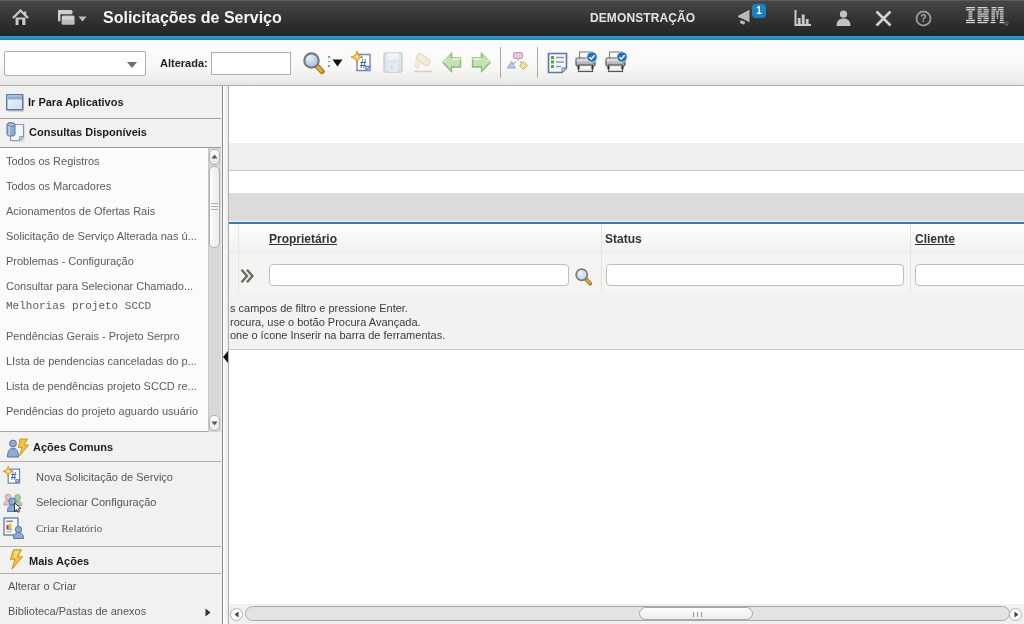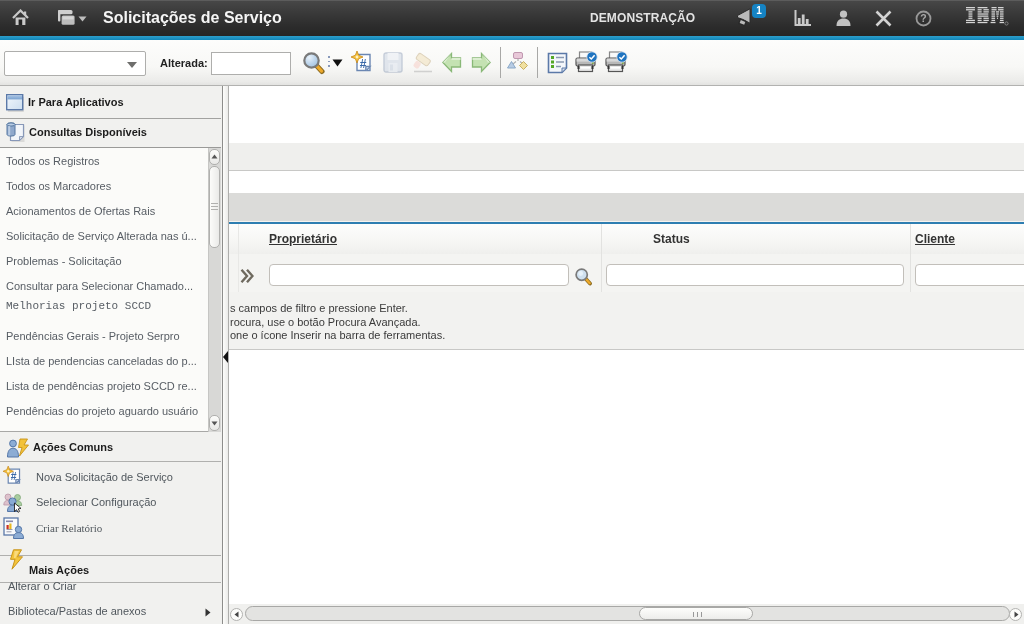--- a/index.html
+++ b/index.html
@@ -34,21 +34,21 @@
   .lightline { left:229px; top:221px; width:795px; height:1px; background:#f6f3ef; }
   .blueline { left:229px; top:222px; width:795px; height:2px; background:#2e7eb1; }
   .colhdr { left:229px; top:224px; width:795px; height:30px;
     background:linear-gradient(180deg,#fdfdfc 0%,#f6f6f4 60%,#efefed 100%); }
   .filterrow { left:229px; top:254px; width:795px; height:38px; background:#f4f4f2; }
   .hintarea { left:229px; top:292px; width:795px; height:58px; background:#f2f2f0; border-bottom:1px solid #c8c8c6; }
   .colsep1 { left:601px; top:224px; width:1px; height:68px; background:#e2e2e0; }
   .colsep2 { left:910px; top:224px; width:1px; height:68px; background:#e2e2e0; }
   .chdr { font-size:12px; font-weight:bold; color:#333; top:232px; }
   #chdr1 { left:269px; text-decoration:underline; }
-  #chdr2 { left:605px;margin-left:48px; }
+  #chdr2 { left:605px; }
   #chdr3 { left:915px; text-decoration:underline; }
   .finput { top:264px; height:22px; background:#fff; border:1px solid #c2bfba; border-radius:4px; }
   #fin1 { left:269px; width:300px; }
   #fin2 { left:606px; width:298px; }
   #fin3 { left:915px; width:115px; }
   .hint { font-size:11px; color:#3a3a3a; left:230px; white-space:nowrap; }
 
   
   #hscroll { left:229px; top:604px; width:795px; height:20px; background:#f0f0ee; }
   #htrack { left:245px; top:606px; width:765px; height:15px; background:#e3e3e1;
@@ -356,21 +356,21 @@
   <path d="M17.5 14.5 h-4 v4 Z" fill="#d0d8e8" stroke="#8898b8" stroke-width="0.9"></path>
   <path d="M1 2.5 a4 1.6 0 0 1 8 0 l0 10 a4 1.6 0 0 1 -8 0 Z" fill="#8fa8cc" stroke="#5577a0" stroke-width="1"></path>
   <ellipse cx="5" cy="2.5" rx="4" ry="1.6" fill="#b8cce4" stroke="#5577a0" stroke-width="1"></ellipse>
   <rect x="2.2" y="4" width="2" height="9.5" fill="#c4d4e8" opacity="0.8"></rect>
 </svg>
 <div id="qlist"></div>
 <div class="qitem" style="top:155px;">Todos os Registros</div>
 <div class="qitem" style="top:180px;">Todos os Marcadores</div>
 <div class="qitem" style="top:205px;">Acionamentos de Ofertas Rais</div>
 <div class="qitem" style="top:230px;">Solicitação de Serviço Alterada nas ú...</div>
-<div class="qitem" style="top:255px;">Problemas - Solicitação</div>
+<div class="qitem" style="top:255px;">Problemas - Configuração</div>
 <div class="qitem" style="top:280px;">Consultar para Selecionar Chamado...</div>
 <div class="qitem" style="top:300px;font-family:Liberation Mono, monospace;">Melhorias projeto SCCD</div>
 <div class="qitem" style="top:330px;">Pendências Gerais - Projeto Serpro</div>
 <div class="qitem" style="top:355px;">LIsta de pendencias canceladas do p...</div>
 <div class="qitem" style="top:380px;">Lista de pendências projeto SCCD re...</div>
 <div class="qitem" style="top:405px;">Pendências do projeto aguardo usuário</div>
 
 
 <div id="sscroll"></div>
 <div class="sbtn" style="top:149px; height:16px;"></div>
@@ -416,21 +416,21 @@
 <svg class="icon" style="left:3px;top:517px;" width="22" height="22" viewBox="0 0 22 22">
   <rect x="1" y="1" width="14" height="17" fill="#f8fafc" stroke="#5b79a8" stroke-width="1.3"></rect>
   <rect x="3" y="3.5" width="7" height="1.6" fill="#88a"></rect>
   <path d="M3.5 12.5 h6 M3.5 14.8 h5" stroke="#99a" stroke-width="1"></path>
   <rect x="3.5" y="8" width="2.2" height="4" fill="#cc3322"></rect>
   <rect x="6.3" y="6.5" width="2.2" height="5.5" fill="#e8b820"></rect>
   <circle cx="15.5" cy="12.5" r="3.2" fill="#8cacd4" stroke="#5577a8" stroke-width="1"></circle>
   <path d="M10.5 21.5 C10.5 16.8 12.8 15.6 15.5 15.6 C18.2 15.6 20.5 16.8 20.5 21.5 Z" fill="#8cacd4" stroke="#5577a8" stroke-width="1"></path>
 </svg>
 <div class="aitem" style="left:36px; top:522px;font-family:Liberation Serif, serif;">Criar Relatório</div>
-<div class="ahdr" style="top:546px; height:28px; border-top:1px solid #b0b0ae; border-bottom:1px solid #b0b0ae;margin-top:9px;">
+<div class="ahdr" style="top:546px; height:28px; border-top:1px solid #b0b0ae; border-bottom:1px solid #b0b0ae;">
     <span style="position:absolute;left:29px;top:8px;font-size:11px;font-weight:bold;color:#1c1c1c;">Mais Ações</span>
   </div>
 <svg class="icon" style="left:8px;top:549px;" width="16" height="21" viewBox="0 0 16 21">
   <path d="M5.5 0.8 L13.5 0.8 L9.5 7.8 L14.5 7.8 L4 20.2 L7 10.3 L2.5 10.3 Z" fill="#f3c43c" stroke="#c8941a" stroke-width="1"></path>
   <path d="M6.5 2 L11 2 L7.5 9 L6 9 Z" fill="#fbe18e" opacity="0.8"></path>
 </svg>
 <div class="aitem" style="left:8px; top:579.5px;">Alterar o Criar</div>
 <div class="aitem" style="left:8px; top:604.5px;">Biblioteca/Pastas de anexos</div>
 <svg class="icon" style="left:205px;top:608px;" width="6" height="9" viewBox="0 0 6 9">
     <path d="M0.5 0.5 L5.5 4.5 L0.5 8.5 Z" fill="#333"></path>

